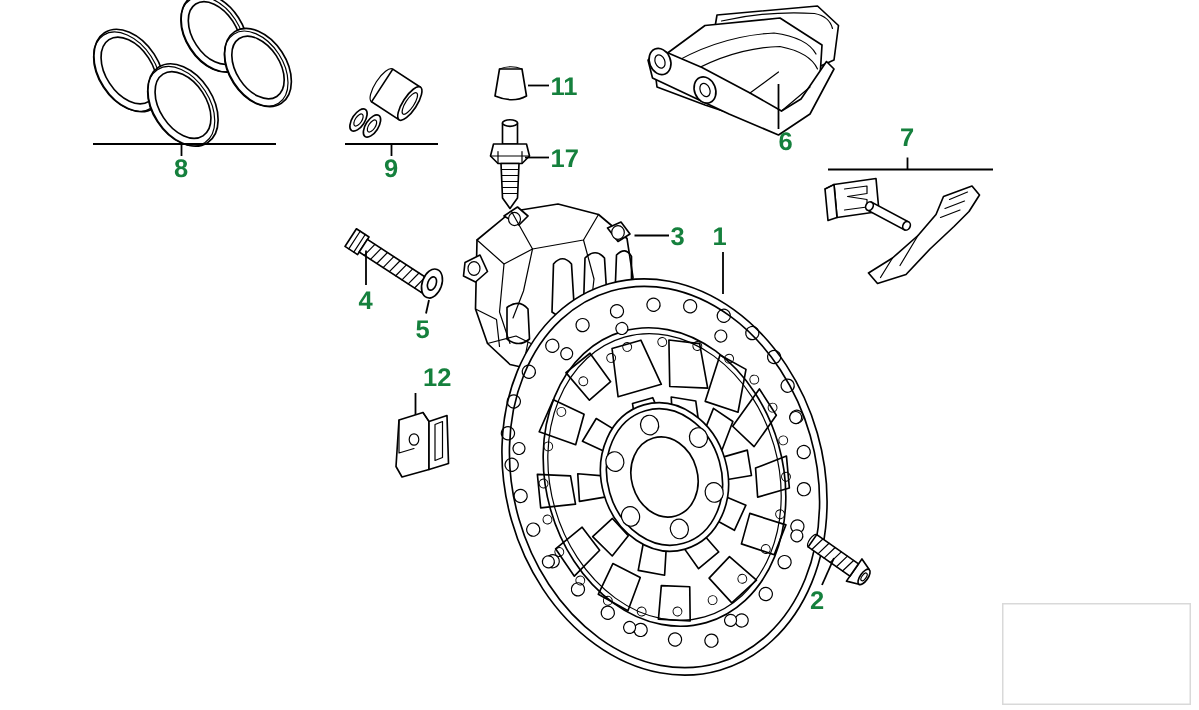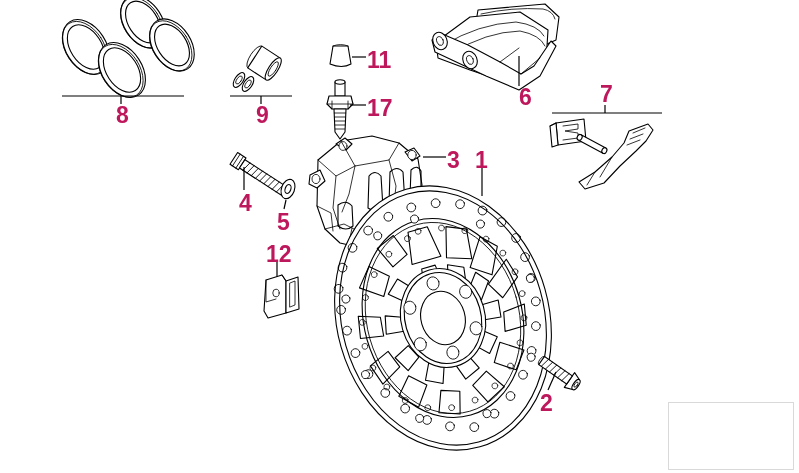--- a/index.html
+++ b/index.html
@@ -61,22 +61,22 @@
   .bracket {
     fill: none;
     stroke: #000000;
     stroke-width: 1.2;
     stroke-linecap: butt;
   }
   .callout-label {
     position: absolute;
     font-family: "Liberation Sans", sans-serif;
     font-weight: bold;
-    font-size: 23px;
-    color: #be185d;
+    font-size: 17px;
+    color: #15803d;
     line-height: 1;
     white-space: nowrap;
     user-select: none;
   }
   #watermark-box {
     position: absolute;
     border: 1px solid #d9d9d9;
     background: #ffffff;
   }
   .wm {
@@ -443,17 +443,17 @@
   <div class="callout-label" style="left:540px; top:392px;">2</div>
   <div class="callout-label" style="left:447px; top:149px;">3</div>
   <div class="callout-label" style="left:239px; top:192px;">4</div>
   <div class="callout-label" style="left:277px; top:211px;">5</div>
   <div class="callout-label" style="left:519px; top:86px;">6</div>
   <div class="callout-label" style="left:600px; top:83px;">7</div>
   <div class="callout-label" style="left:116px; top:104px;">8</div>
   <div class="callout-label" style="left:256px; top:104px;">9</div>
   <div class="callout-label" style="left:367px; top:97px;">17</div>
   <div class="callout-label" style="left:367px; top:49px;">11</div>
-  <div class="callout-label" style="left:266px; top:243px;">12</div>
+  <div class="callout-label" style="left:282px; top:243px;">12</div>
 
   <div id="watermark-box" style="left: 668px; top: 402px; width: 124px; height: 66px; border-color: rgb(217, 217, 217);"></div>
 
 </div>
 
 </body></html>

